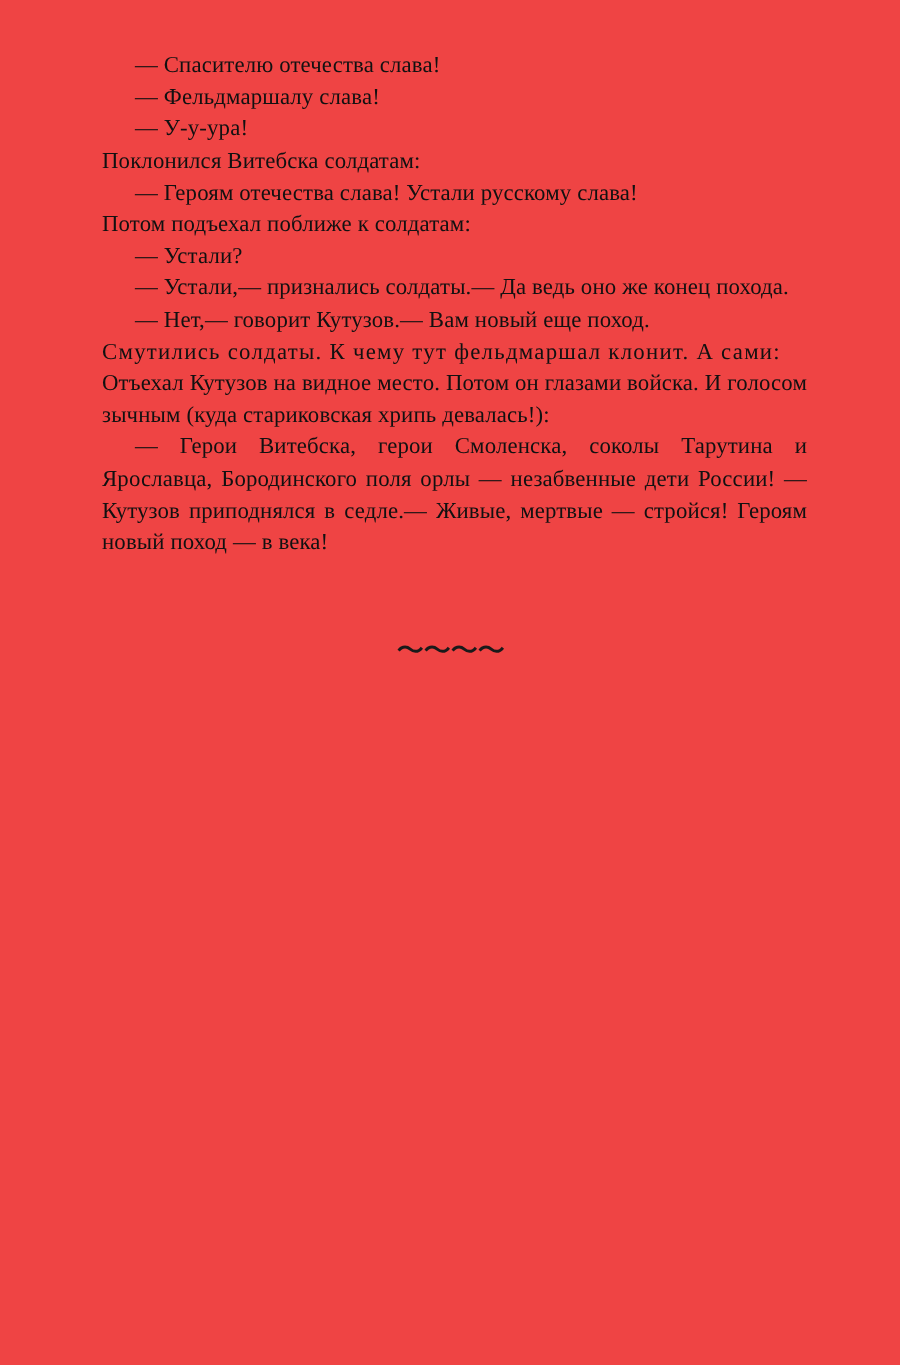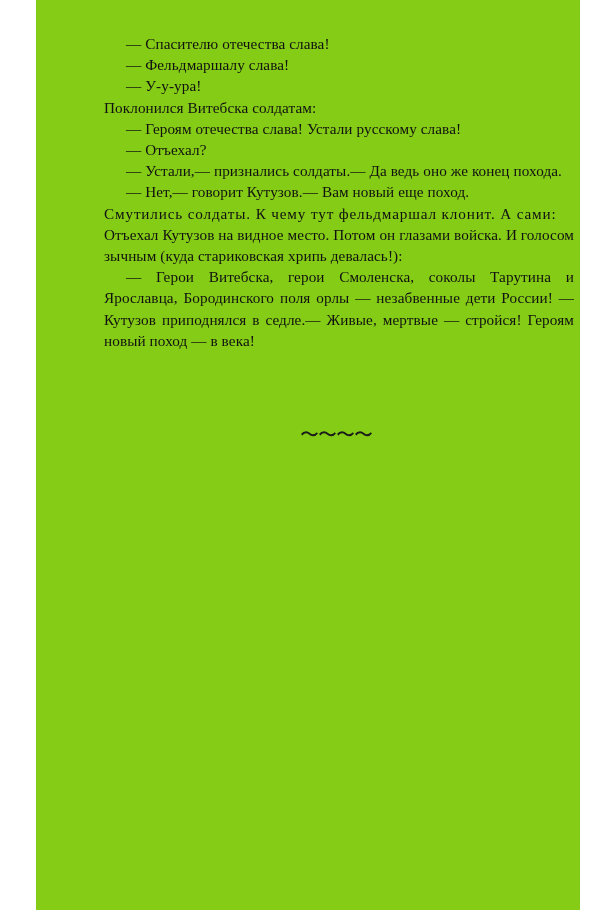--- a/index.html
+++ b/index.html
@@ -12,24 +12,23 @@
     height: 910px;
     position: relative;
     font-family: "Liberation Serif", serif;
     color: #111111;
     overflow: hidden;
   }
   .page {
     position: absolute;
     left: 0;
     top: 0;
-    width: 544px;
+    width: 600px;
     height: 910px;
-    background: #84cc16;
-    margin-left: 36px;
+    background: #ef4444;
   }
   .text-block {
     position: absolute;
     left: 68px;
     top: 33px;
     width: 470px;
   }
   p.para {
     margin: 0;
     font-size: 15.2px;
@@ -70,21 +69,22 @@
 <body>
 
 <div class="page">
 
   <div class="text-block">
     <p class="para indent">— Спасителю отечества слава!</p>
     <p class="para indent">— Фельдмаршалу слава!</p>
     <p class="para indent">— У-у-ура!</p>
     <p class="para">Поклонился Витебска солдатам:</p>
     <p class="para indent">— Героям отечества слава! Устали русскому слава!</p>
-    <p class="para indent">— Отъехал?</p>
+    <p class="para">Потом подъехал поближе к солдатам:</p>
+    <p class="para indent">— Устали?</p>
     <p class="para indent">— Устали,— признались солдаты.— Да ведь оно же конец похода.</p>
     <p class="para indent">— Нет,— говорит Кутузов.— Вам новый еще поход.</p>
     <p class="para tracked">Смутились солдаты. К чему тут фельдмаршал клонит. А сами:</p>
     <p class="para">Отъехал Кутузов на видное место. Потом он глазами войска. И голосом зычным (куда стариковская хрипь девалась!):</p>
     <p class="para indent">— Герои Витебска, герои Смоленска, соколы Тарутина и Ярославца, Бородинского поля орлы — незабвенные дети России! — Кутузов приподнялся в седле.— Живые, мертвые — стройся! Героям новый поход — в века!</p>
   </div>
 
   <div class="ornament-wrap">
     <div class="ornament">〜〜〜〜</div>
   </div>

